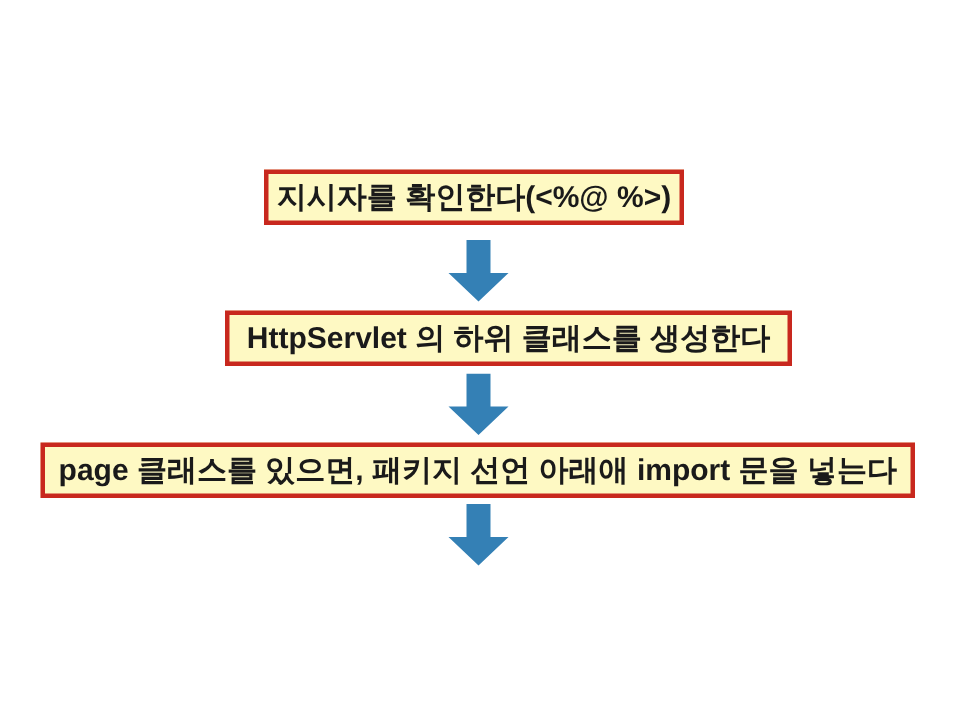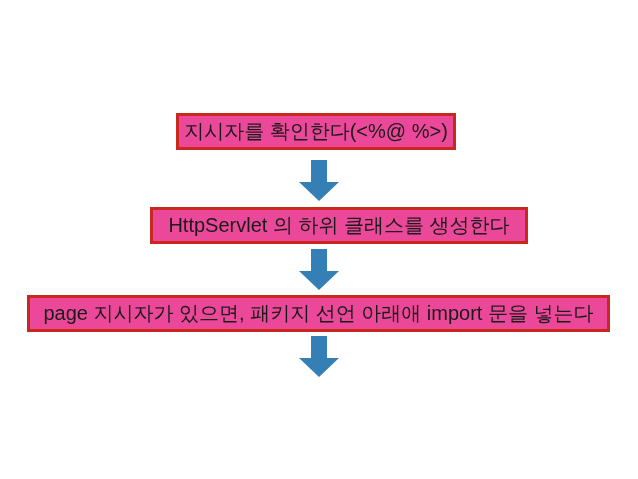--- a/index.html
+++ b/index.html
@@ -39,28 +39,28 @@
     color: #161616;
     line-height: 1.08;
     white-space: nowrap;
   }
 
   
   .flow-box {
     position: absolute;
     box-sizing: border-box;
     border: 3px solid #c8281e;
-    background: #ec4899;
+    background: #fef9c3;
     display: flex;
     align-items: center;
     justify-content: center;
     text-align: center;
     color: #1a1a1a;
     font-family: "Liberation Sans", sans-serif;
-    font-weight: 400;
+    font-weight: 700;
     white-space: nowrap;
     overflow: hidden;
   }
 
   #box-1 {
     left: 176px;
     top: 113px;
     width: 280px;
     height: 37px;
     font-size: 20px;
@@ -128,21 +128,21 @@
     <span>HttpServlet 의 하위 클래스를 생성한다</span>
   </div>
 
   <div class="flow-arrow" id="arrow-2">
     <svg viewBox="0 0 44 42" xmlns="http://www.w3.org/2000/svg" aria-hidden="true">
       <polygon points="14,0 30,0 30,22 42,22 22,41 2,22 14,22" fill="#3480b5"></polygon>
     </svg>
   </div>
 
   <div class="flow-box" id="box-3">
-    <span>page 지시자가 있으면, 패키지 선언 아래애 import 문을 넣는다</span>
+    <span>page 클래스를 있으면, 패키지 선언 아래애 import 문을 넣는다</span>
   </div>
 
   <div class="flow-arrow" id="arrow-3">
     <svg viewBox="0 0 44 42" xmlns="http://www.w3.org/2000/svg" aria-hidden="true">
       <polygon points="14,0 30,0 30,22 42,22 22,41 2,22 14,22" fill="#3480b5"></polygon>
     </svg>
   </div>
 
 
 </div>

